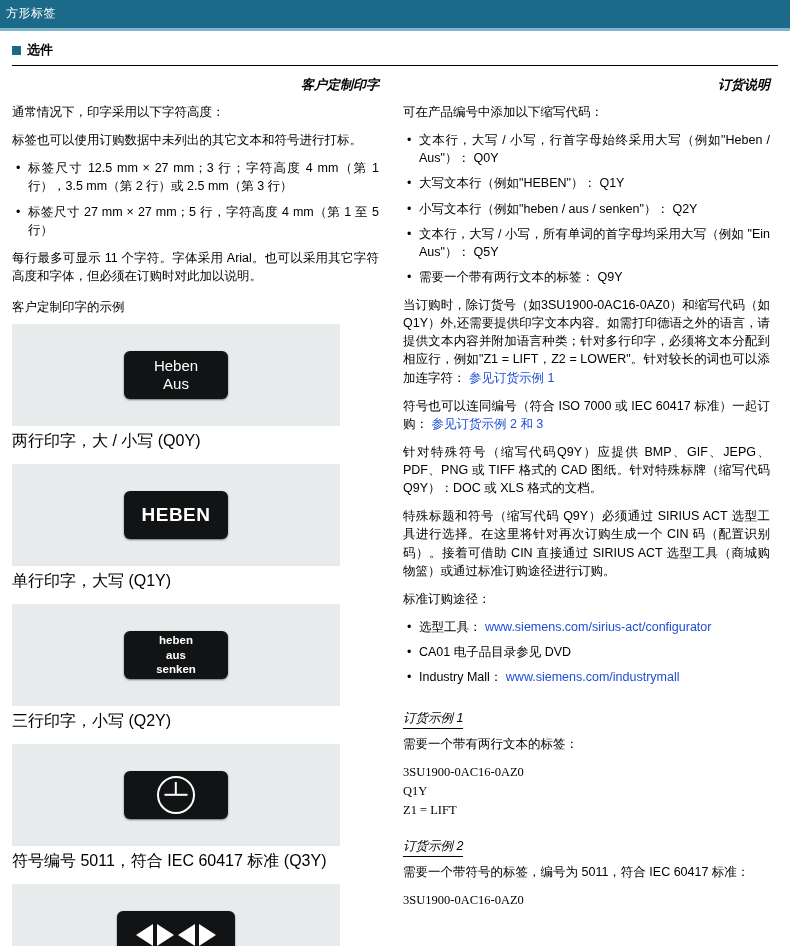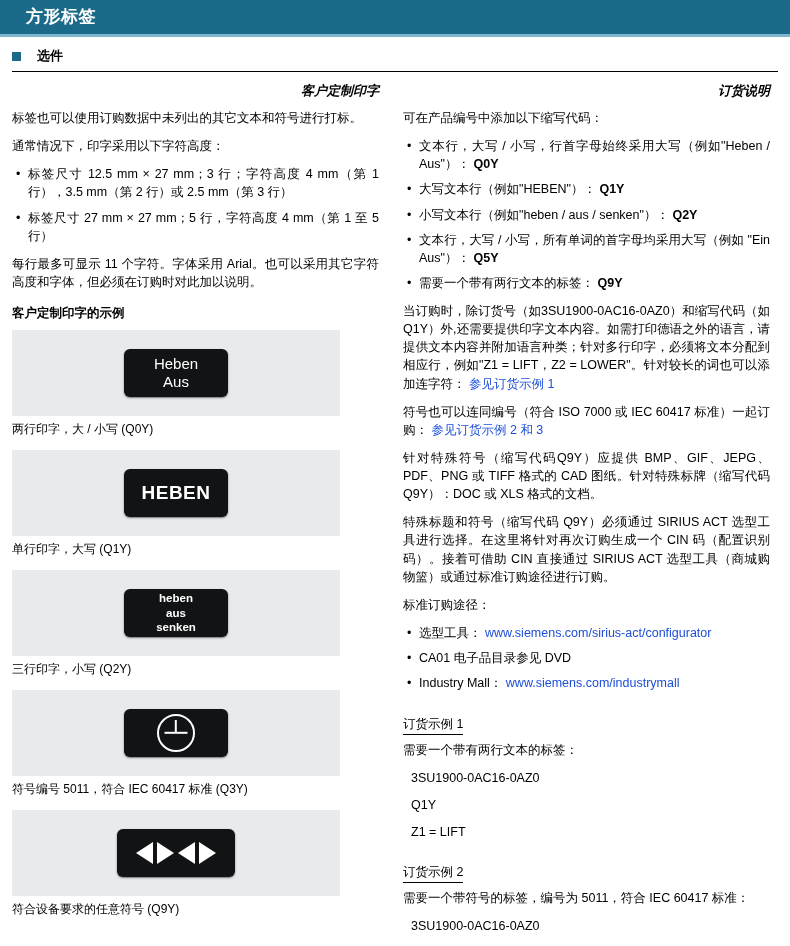--- a/index.html
+++ b/index.html
@@ -17,35 +17,35 @@
   }
   .page {
     position: relative;
     width: 790px;
     box-sizing: border-box;
   }
   
   .titlebar {
     background: #1b6a8a;
     color: #ffffff;
-    font-weight: bold;
-    font-size: 17px;
-    padding: 5px 10px 6px 26px;
+    font-weight: normal;
+    font-size: 12px;
+    padding: 5px 10px 6px 6px;
     letter-spacing: .5px;
   }
   .titlebar-underline {
     height: 3px;
     background: #7fb6cc;
     width: 100%;
   }
   
   .section-head {
     display: flex;
     align-items: center;
-    gap: 16px;
+    gap: 6px;
     padding: 10px 12px 4px 12px;
   }
   .section-head .marker {
     width: 9px;
     height: 9px;
     background: #1b6a8a;
     display: inline-block;
   }
   .section-head .label {
     font-weight: bold;
@@ -69,21 +69,21 @@
   }
   h3.sub {
     font-size: 13px;
     font-weight: bold;
     font-style: italic;
     margin: 0 0 9px 0;
     text-align: right;
   }
   h4.sub2 {
     font-size: 12.5px;
-    font-weight: bold;
+    font-weight: normal;
     margin: 14px 0 8px 0;
   }
   p.para {
     margin: 0 0 10px 0;
     line-height: 1.45;
     text-align: justify;
   }
   ul.bul {
     margin: 0 0 10px 0;
     padding: 0 0 0 16px;
@@ -94,32 +94,32 @@
     margin: 0 0 7px 0;
     line-height: 1.45;
     text-align: justify;
   }
   ul.bul > li:before {
     content: "\2022";
     position: absolute;
     left: -12px;
     top: 0;
   }
-  b.code { font-weight: bold; margin-top: 41px; }
+  b.code { font-weight: normal; margin-top: 41px; }
   a.lnk {
     color: #1d4ed8;
     text-decoration: none;
   }
   
   .fig {
     margin: 0 0 4px 0;
   }
   .fig-box {
     width: 328px;
-    height: 86px;
+    height: 102px;
     background: #e8ebec;
     display: flex;
     align-items: center;
     justify-content: center;
     margin-bottom: 5px;
   }
   .plate {
     background: #111314;
     border-radius: 6px;
     color: #ffffff;
@@ -131,21 +131,21 @@
   }
   .plate.p1 { width: 104px; height: 48px; }
   .plate.p1 .l { font-size: 15px; line-height: 1.22; }
   .plate.p2 { width: 104px; height: 48px; }
   .plate.p2 .l { font-size: 19px; font-weight: bold; letter-spacing: .5px; }
   .plate.p3 { width: 104px; height: 48px; }
   .plate.p3 .l { font-size: 11.5px; font-weight: bold; line-height: 1.25; }
   .plate.p4 { width: 104px; height: 48px; }
   .plate.p5 { width: 118px; height: 48px; flex-direction: row; gap: 3px; }
   .fig-cap {
-    font-size: 12px;
+    font-size: 16px;
     margin: 0 0 12px 0;
   }
   
   .sym5011 {
     width: 34px; height: 34px;
     border: 2.2px solid #ffffff;
     border-radius: 50%;
     position: relative;
   }
   .sym5011:before {
@@ -179,24 +179,26 @@
   .tri.right-hollow { border-left: 17px solid #ffffff; }
   .arrow-wrap { display: flex; align-items: center; gap: 4px; }
   
   h5.oex {
     font-size: 12.5px;
     font-weight: normal;
     margin: 14px 0 6px 0;
     display: inline-block;
     border-bottom: 1px solid #000;
     padding-bottom: 1px;
+    font-style: italic;
   }
   .mono-line {
     line-height: 1.5;
-    margin: 8px;
+    margin: 0;
+    font-family: Liberation Serif, serif;
   }
   .mono-block { margin: 0 0 4px 0; }
   .tight { margin-bottom: 2px; }
 </style>
 </head>
 <body>
 
 <div class="page">
 
   <div class="titlebar">
@@ -209,23 +211,23 @@
     <span class="label">选件</span>
   </div>
   <div class="head-rule"></div>
 
   <div class="cols">
 
     <div class="col">
 
       <h3 class="sub">客户定制印字</h3>
 
+      <p class="para">通常情况下，印字采用以下字符高度：</p>
+
       <p class="para">标签也可以使用订购数据中未列出的其它文本和符号进行打标。</p>
-
-      <p class="para">通常情况下，印字采用以下字符高度：</p>
 
       <ul class="bul">
         <li>标签尺寸 12.5 mm × 27 mm；3 行；字符高度 4 mm（第 1 行），3.5 mm（第 2 行）或 2.5 mm（第 3 行）</li>
         <li>标签尺寸 27 mm × 27 mm；5 行，字符高度 4 mm（第 1 至 5 行）</li>
       </ul>
 
       <p class="para">每行最多可显示 11 个字符。字体采用 Arial。也可以采用其它字符高度和字体，但必须在订购时对此加以说明。</p>
 
       <h4 class="sub2">客户定制印字的示例</h4>
 

